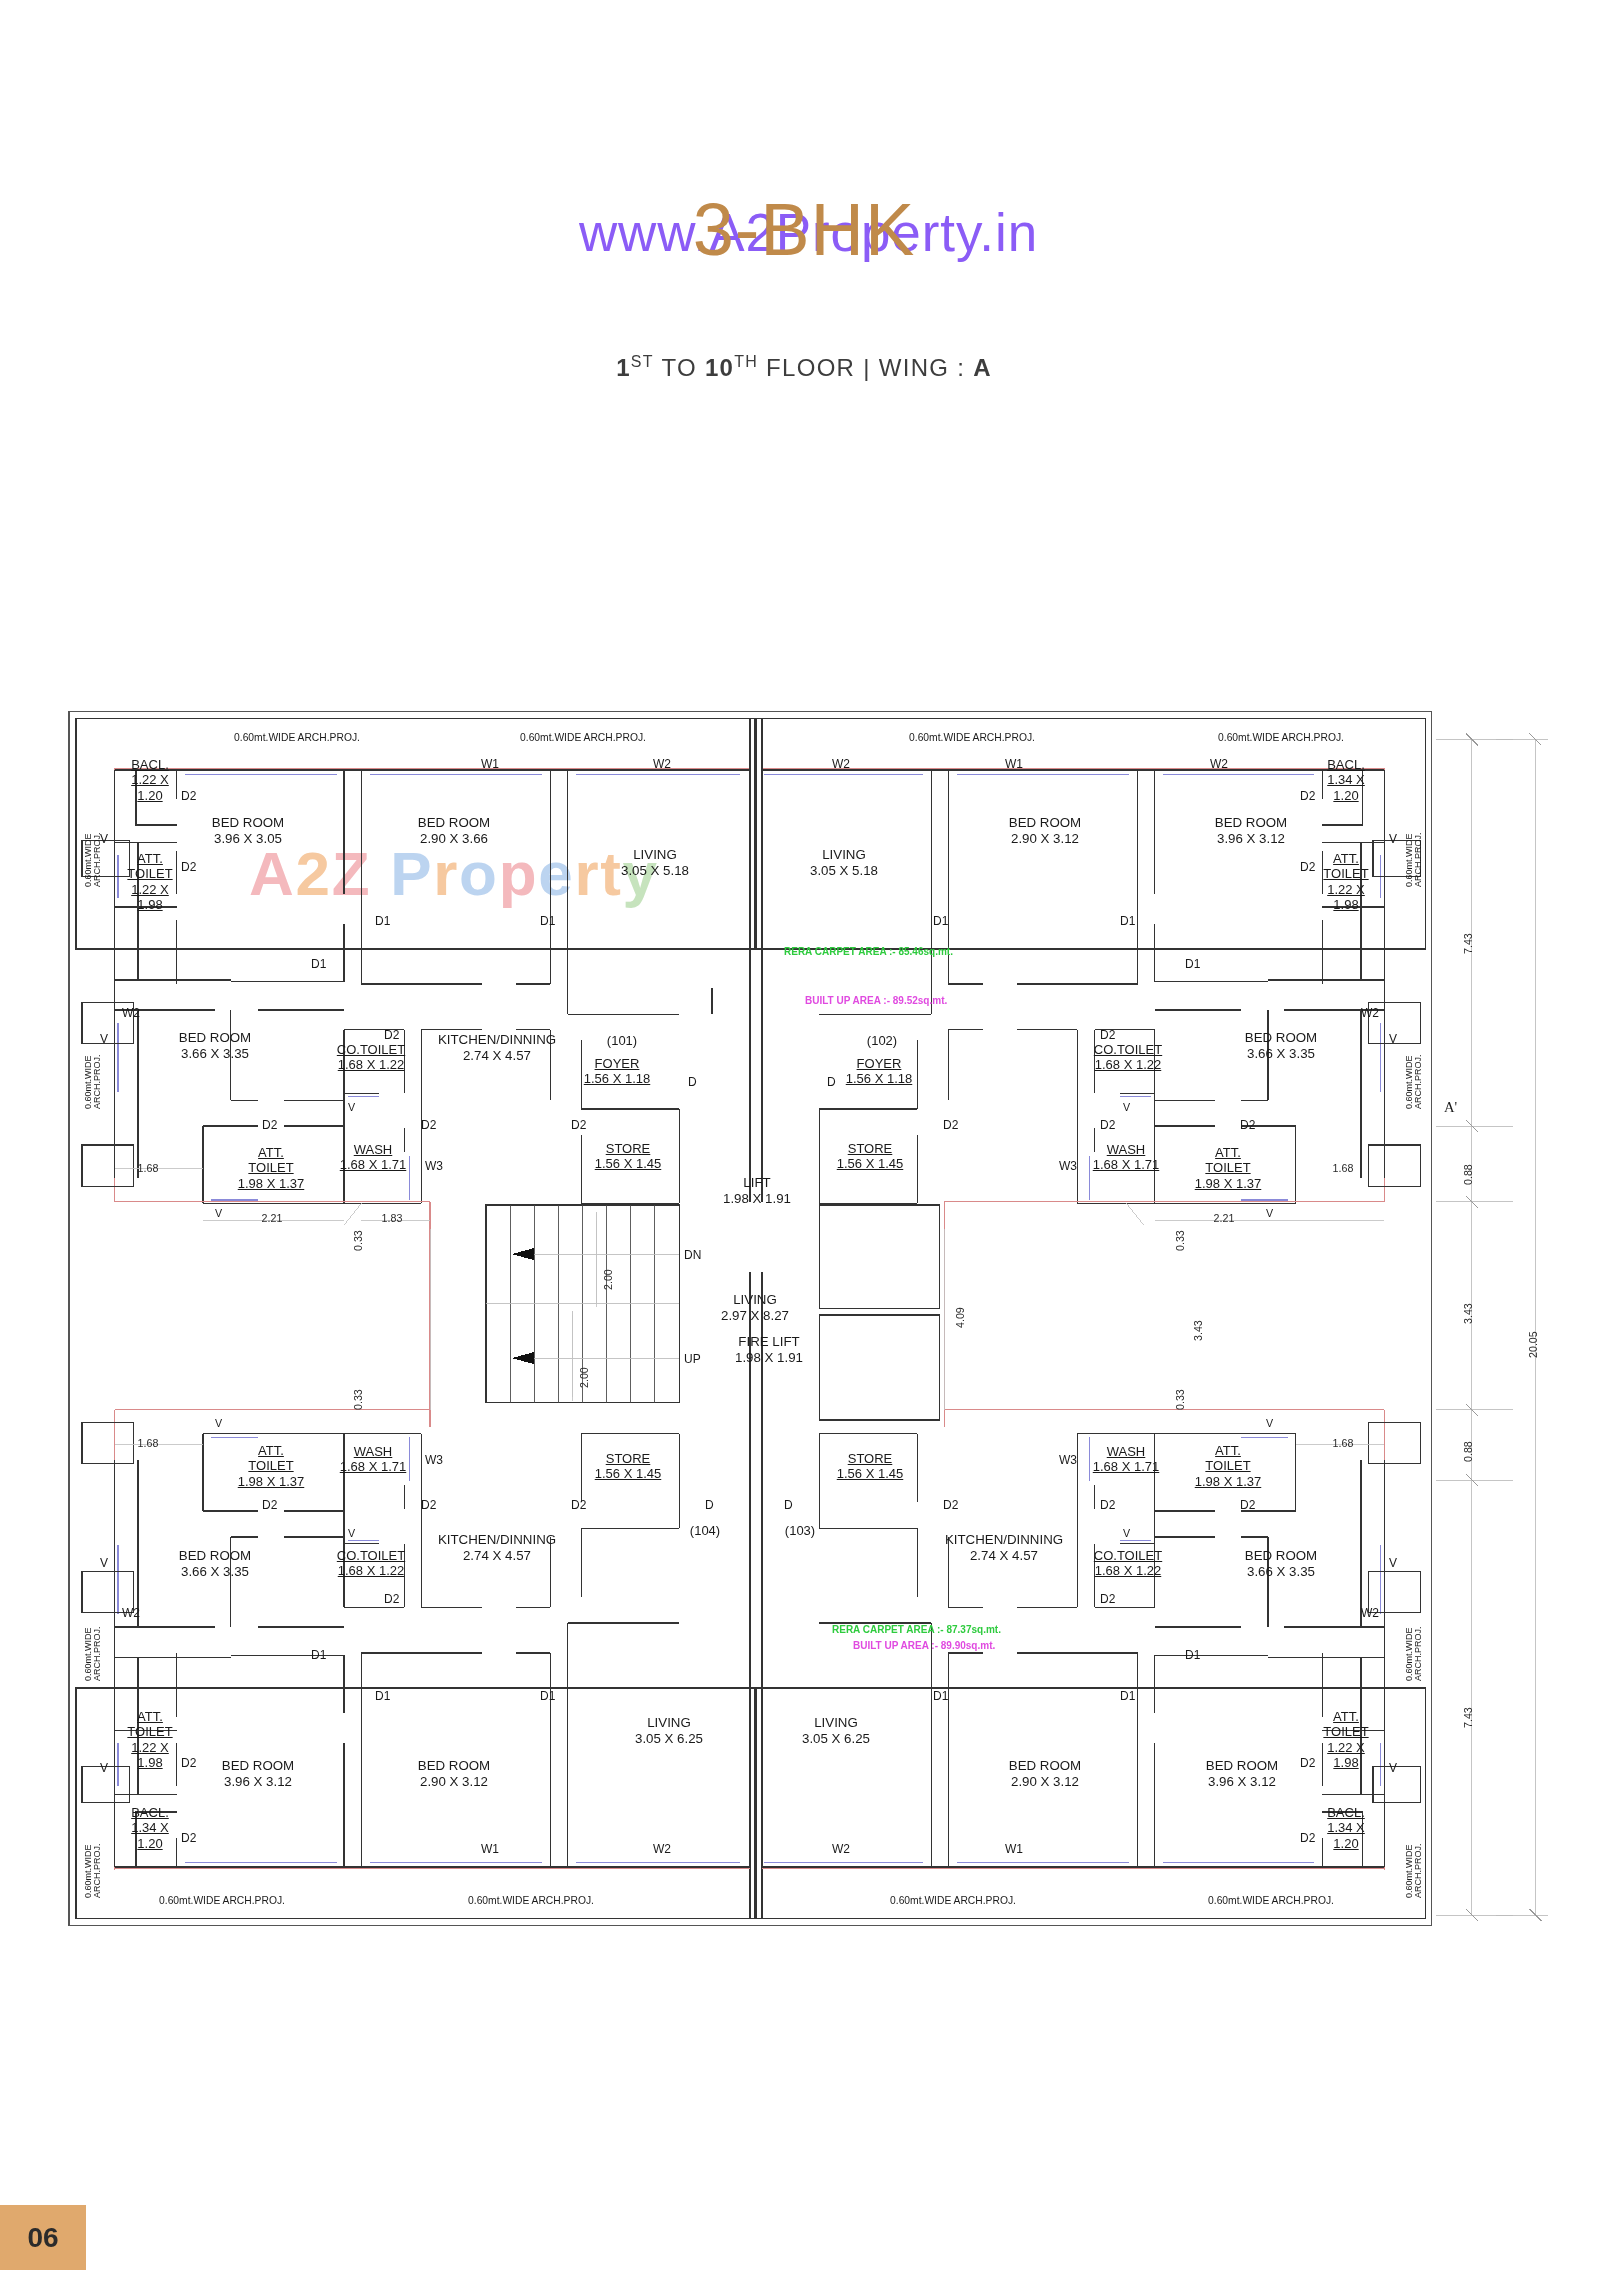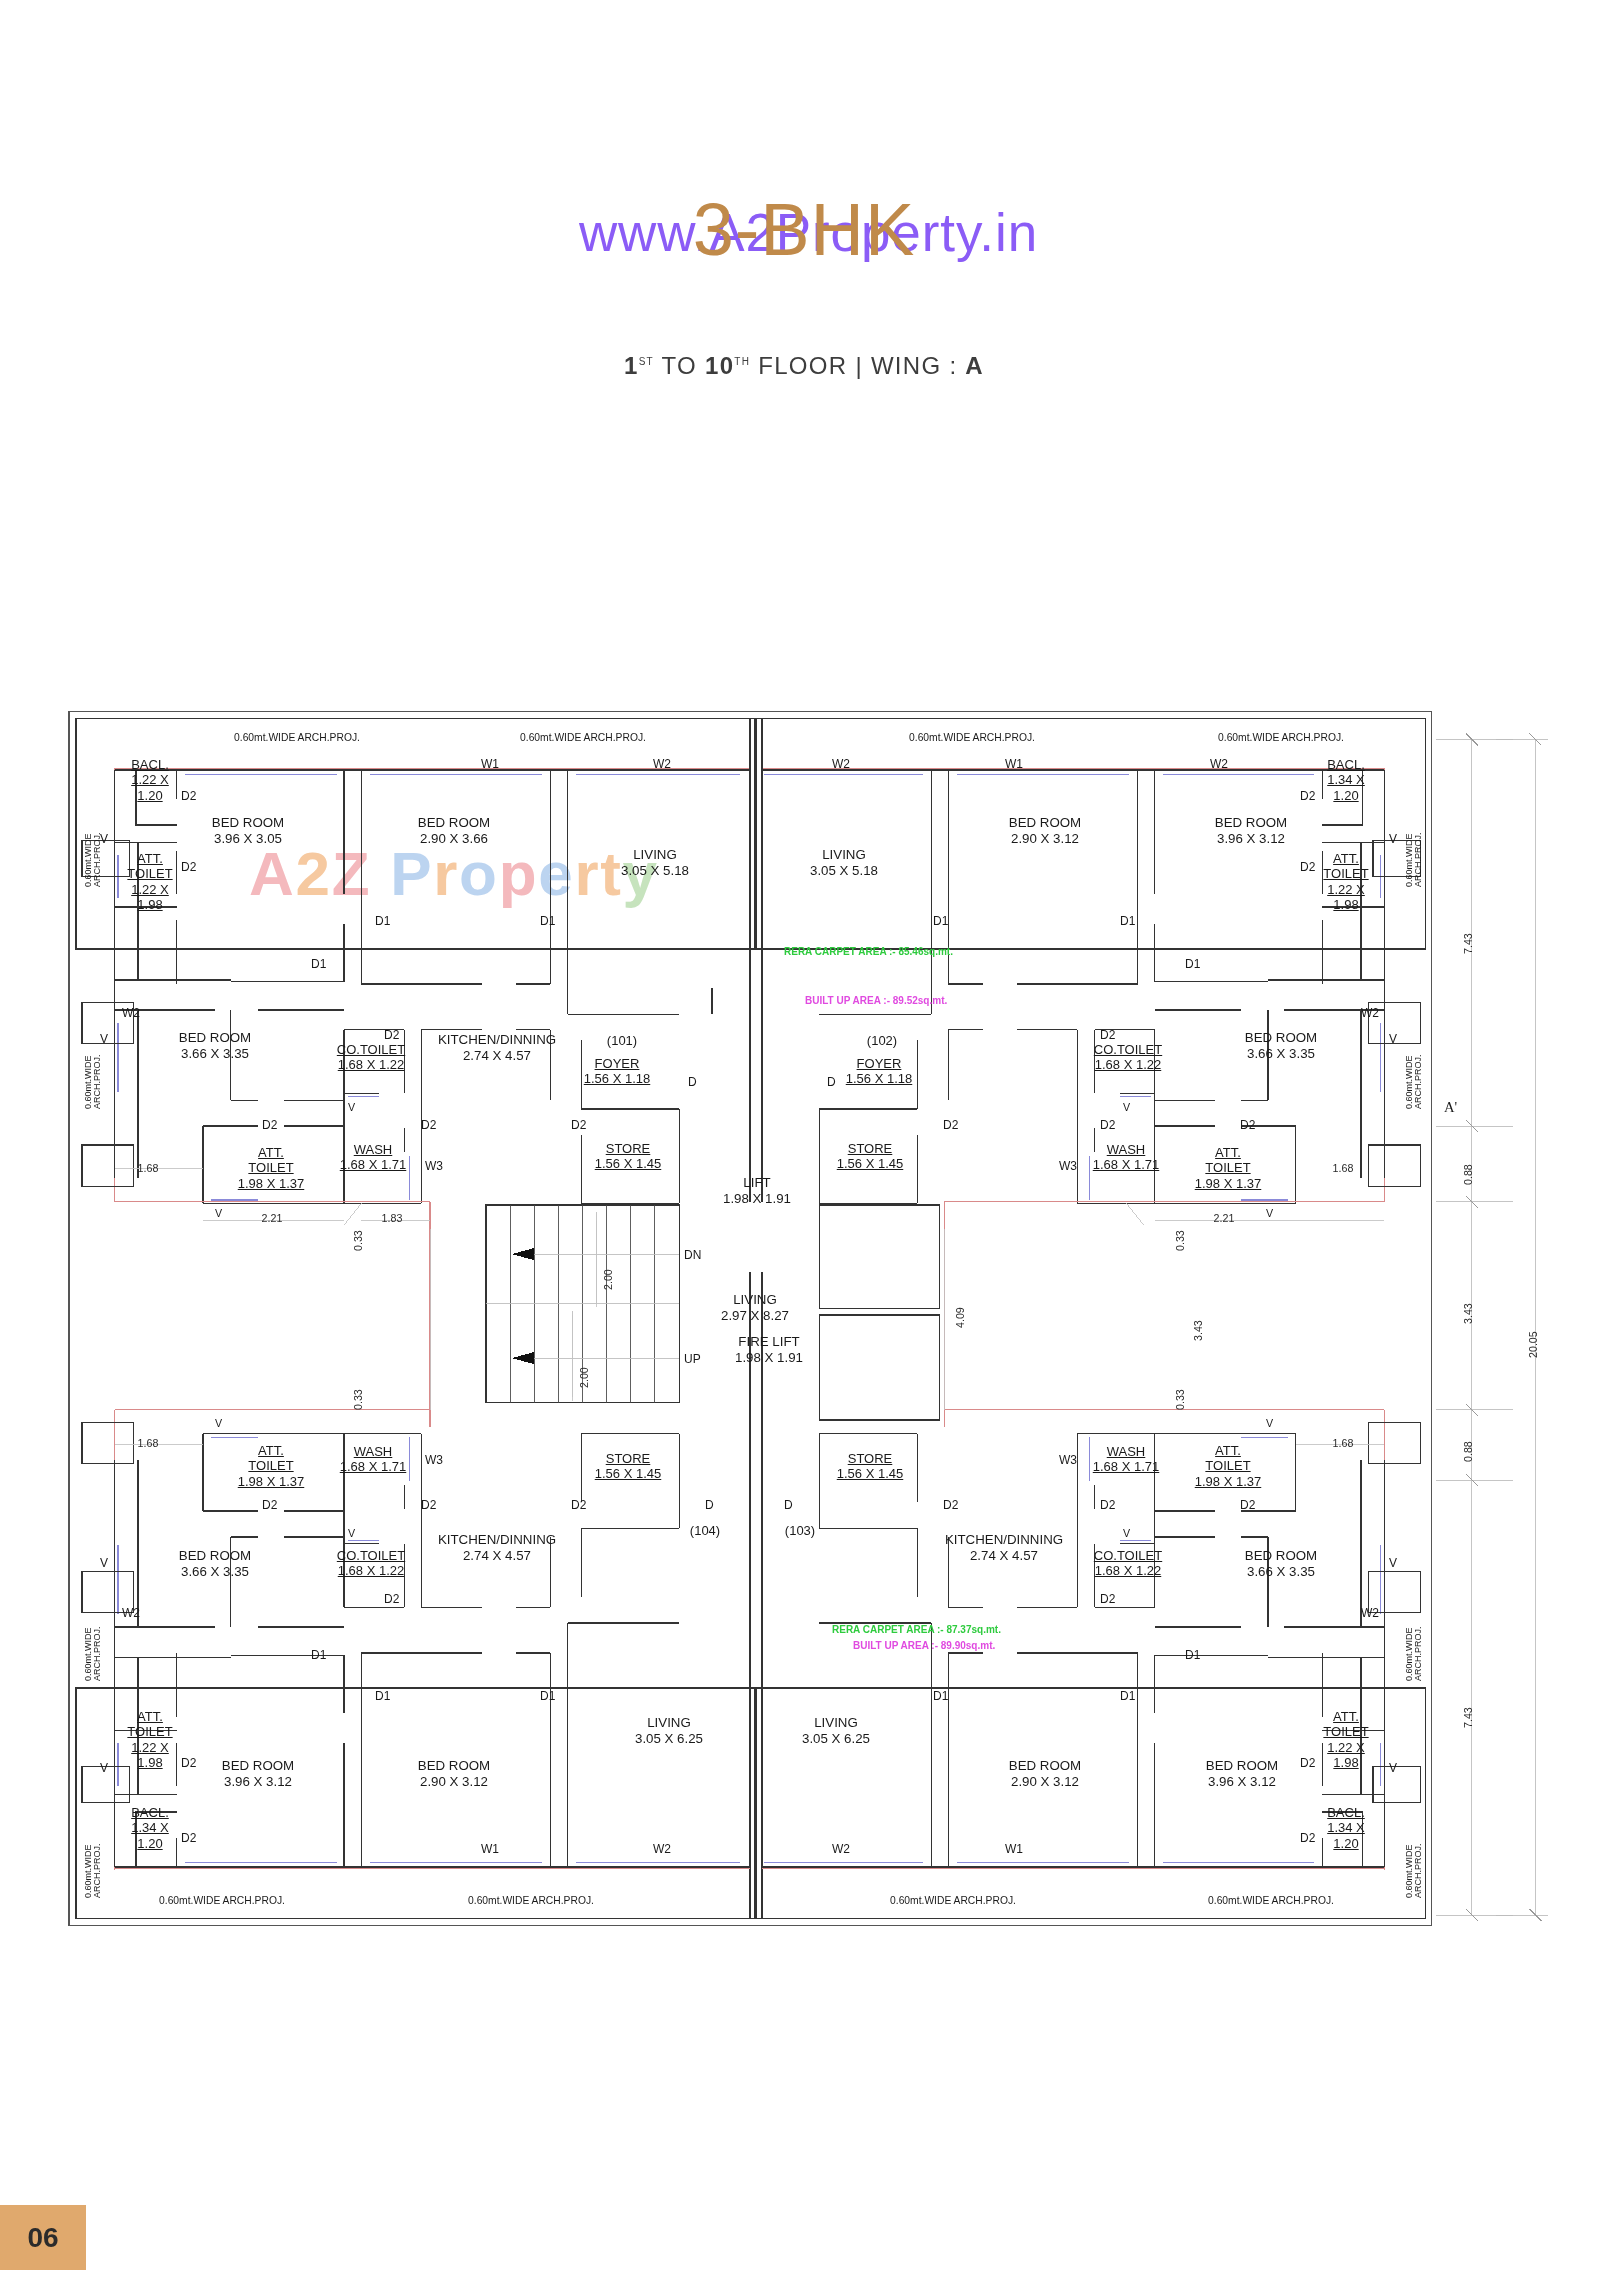--- a/index.html
+++ b/index.html
@@ -77,21 +77,21 @@
     position: absolute;
     left: 0; top: 354px;
     width: 1608px;
     text-align: center;
     font-size: 24px;
     color: #3d3d3d;
     letter-spacing: 1.3px;
     line-height: 1;
   }
   .title-floor b { font-weight: bold; }
-  .title-floor sup { font-size: 10px; vertical-align: super; }
+  .title-floor sup { font-size: 16px; vertical-align: super; }
 
   
   .page-badge {
     position: absolute;
     left: 0; top: 2205px;
     width: 86px; height: 65px;
     background: #e0a96d;
     color: #2b2b2b;
     font-size: 28px;
     font-weight: bold;

